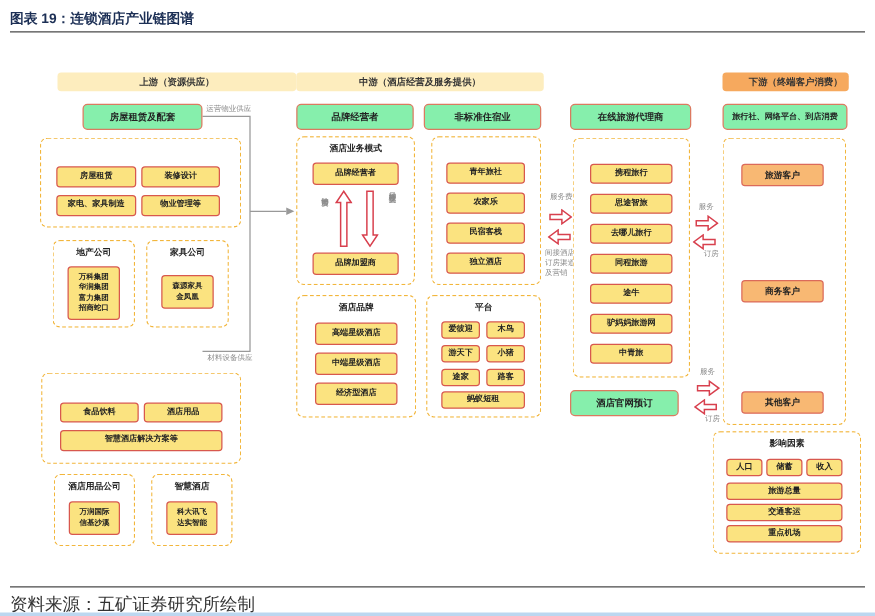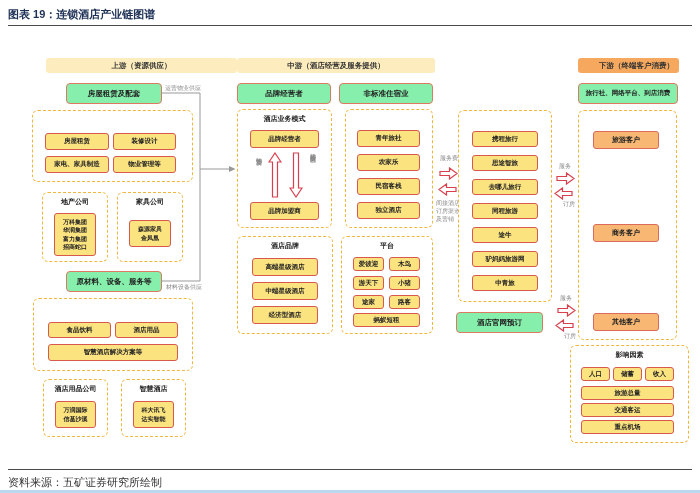--- a/index.html
+++ b/index.html
@@ -19,21 +19,21 @@
   .ybox{background:#FBE380;border:1px solid #D8584E;border-radius:3px;font-size:6.5px;
         font-weight:bold;color:#222;display:flex;align-items:center;justify-content:center;
         text-align:center;line-height:1.35;}
   .obox{background:#F8B873;border:1px solid #DB6A5A;border-radius:3px;font-size:7px;
         font-weight:bold;color:#222;display:flex;align-items:center;justify-content:center;}
   .dashed{border:1px dashed #F2B63C;border-radius:6px;background:#fff;}
   .dtitle{font-size:7px;font-weight:bold;color:#222;text-align:center;}
   .glabel{font-size:6px;color:#8a8a8a;line-height:1.3;}
   .vlabel{font-size:6px;color:#8a8a8a;writing-mode:vertical-rl;letter-spacing:.5px;}
   .pre{white-space:pre-line;}
-  .src{font-size:11px;color:#333;white-space:nowrap;font-family:Liberation Mono, monospace;}
+  .src{font-size:14px;color:#333;white-space:nowrap;font-family:Liberation Mono, monospace;}
   .bluestrip{background:#BCD7F0;}
   svg{display:block;}
 </style>
 </head>
 <body>
 
 <div class="canvas">
 
   <div class="abs fig-title" style="left:8px;top:7px;">图表 19：连锁酒店产业链图谱</div>
   <div class="abs rule" style="left:8px;top:25px;width:684px;"></div>
@@ -63,21 +63,20 @@
   <div class="abs ybox pre" style="left:54px;top:213px;width:42px;height:43px;font-size:6px;">万科集团
 华润集团
 富力集团
 招商蛇口</div>
 
   <div class="abs dashed" style="left:117px;top:192px;width:66px;height:70px;"></div>
   <div class="abs dtitle" style="left:117px;top:197px;width:66px;">家具公司</div>
   <div class="abs ybox pre" style="left:129px;top:220px;width:42px;height:27px;font-size:6px;">森源家具
 金凤凰</div>
 
-  <div class="abs peach" style="left:66px;top:271px;width:96px;height:21px;">原材料、设备、服务等</div>
   <div class="abs glabel" style="left:166px;top:284px;width:40px;">材料设备供应</div>
 
   <div class="abs dashed" style="left:33px;top:298px;width:160px;height:73px;"></div>
   <div class="abs ybox" style="left:48px;top:322px;width:63px;height:16px;">食品饮料</div>
   <div class="abs ybox" style="left:115px;top:322px;width:63px;height:16px;">酒店用品</div>
   <div class="abs ybox" style="left:48px;top:344px;width:130px;height:17px;">智慧酒店解决方案等</div>
 
   <div class="abs dashed" style="left:43px;top:379px;width:65px;height:58px;"></div>
   <div class="abs dtitle" style="left:43px;top:384px;width:65px;">酒店用品公司</div>
   <div class="abs ybox pre" style="left:55px;top:401px;width:41px;height:27px;font-size:6px;">万润国际
@@ -138,20 +137,21 @@
   </span>
   <span class="abs" style="left:438px;top:183px;">
     <svg width="19" height="13" viewBox="0 0 19 13">
         <path d="M18 4.5 H8.5 V1 L1 6.5 L8.5 12 V8.5 H18 Z" fill="#fff" stroke="#D8404E" stroke-width="1.2"></path>
       </svg>
   </span>
   <div class="abs glabel pre" style="left:436px;top:200px;width:28px;">间接酒店
 订房渠道
 及营销</div>
 
+  <div class="abs peach" style="left:456px;top:83px;width:97px;height:21px;">在线旅游代理商</div>
   <div class="abs dashed" style="left:458px;top:110px;width:94px;height:192px;"></div>
   <div class="abs ybox" style="left:472px;top:131px;width:66px;height:16px;">携程旅行</div>
   <div class="abs ybox" style="left:472px;top:155px;width:66px;height:16px;">思途智旅</div>
   <div class="abs ybox" style="left:472px;top:179px;width:66px;height:16px;">去哪儿旅行</div>
   <div class="abs ybox" style="left:472px;top:203px;width:66px;height:16px;">同程旅游</div>
   <div class="abs ybox" style="left:472px;top:227px;width:66px;height:16px;">途牛</div>
   <div class="abs ybox" style="left:472px;top:251px;width:66px;height:16px;">驴妈妈旅游网</div>
   <div class="abs ybox" style="left:472px;top:275px;width:66px;height:16px;">中青旅</div>
   <div class="abs peach" style="left:456px;top:312px;width:87px;height:21px;">酒店官网预订</div>
 

